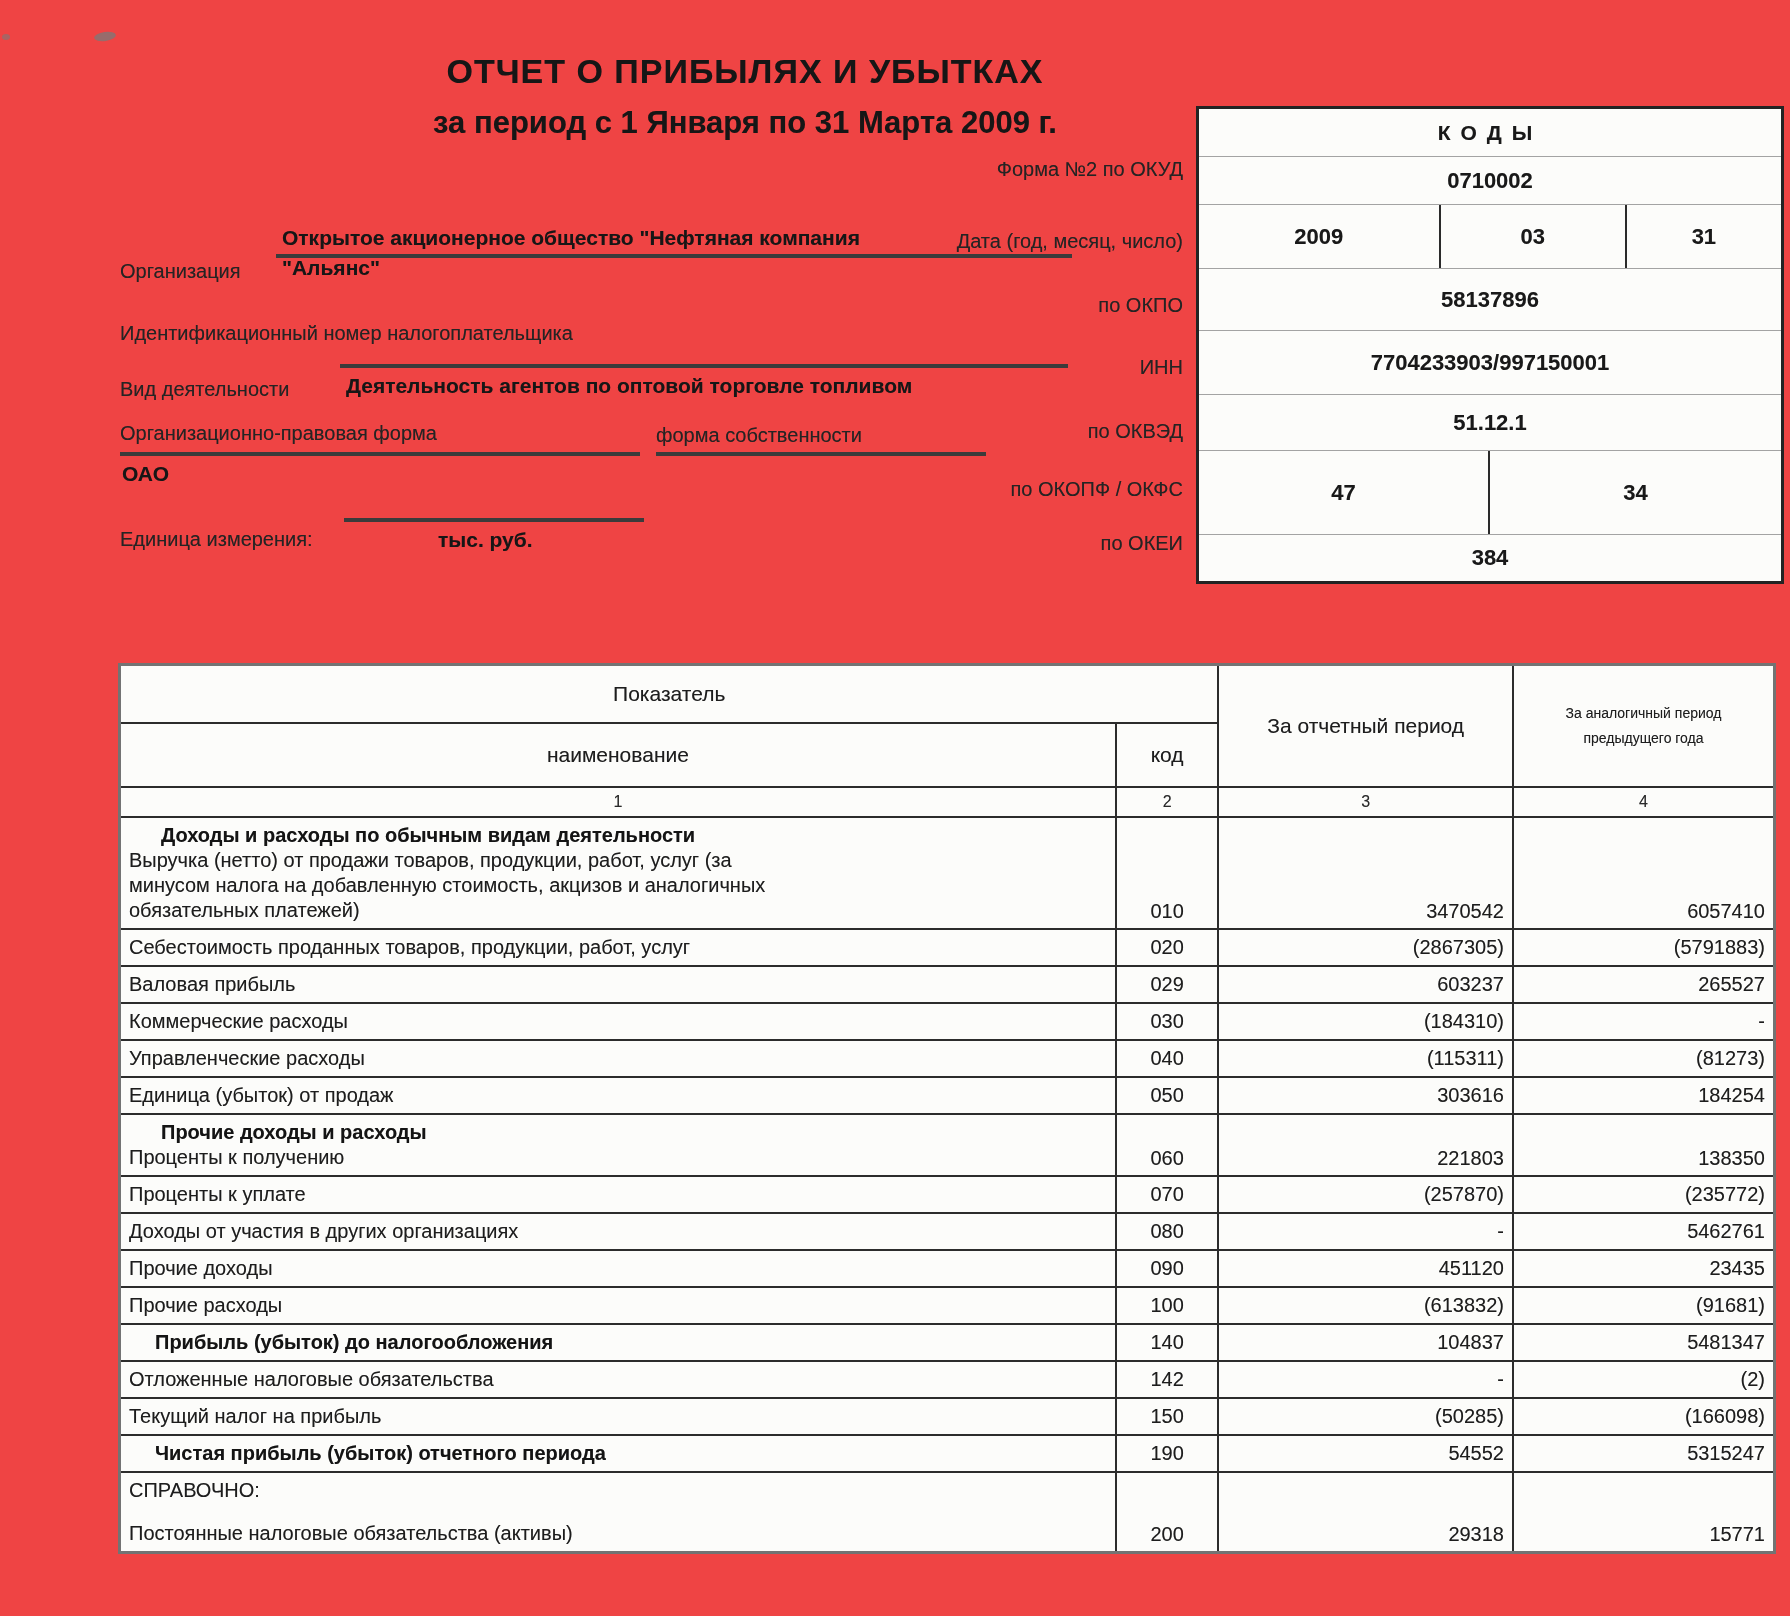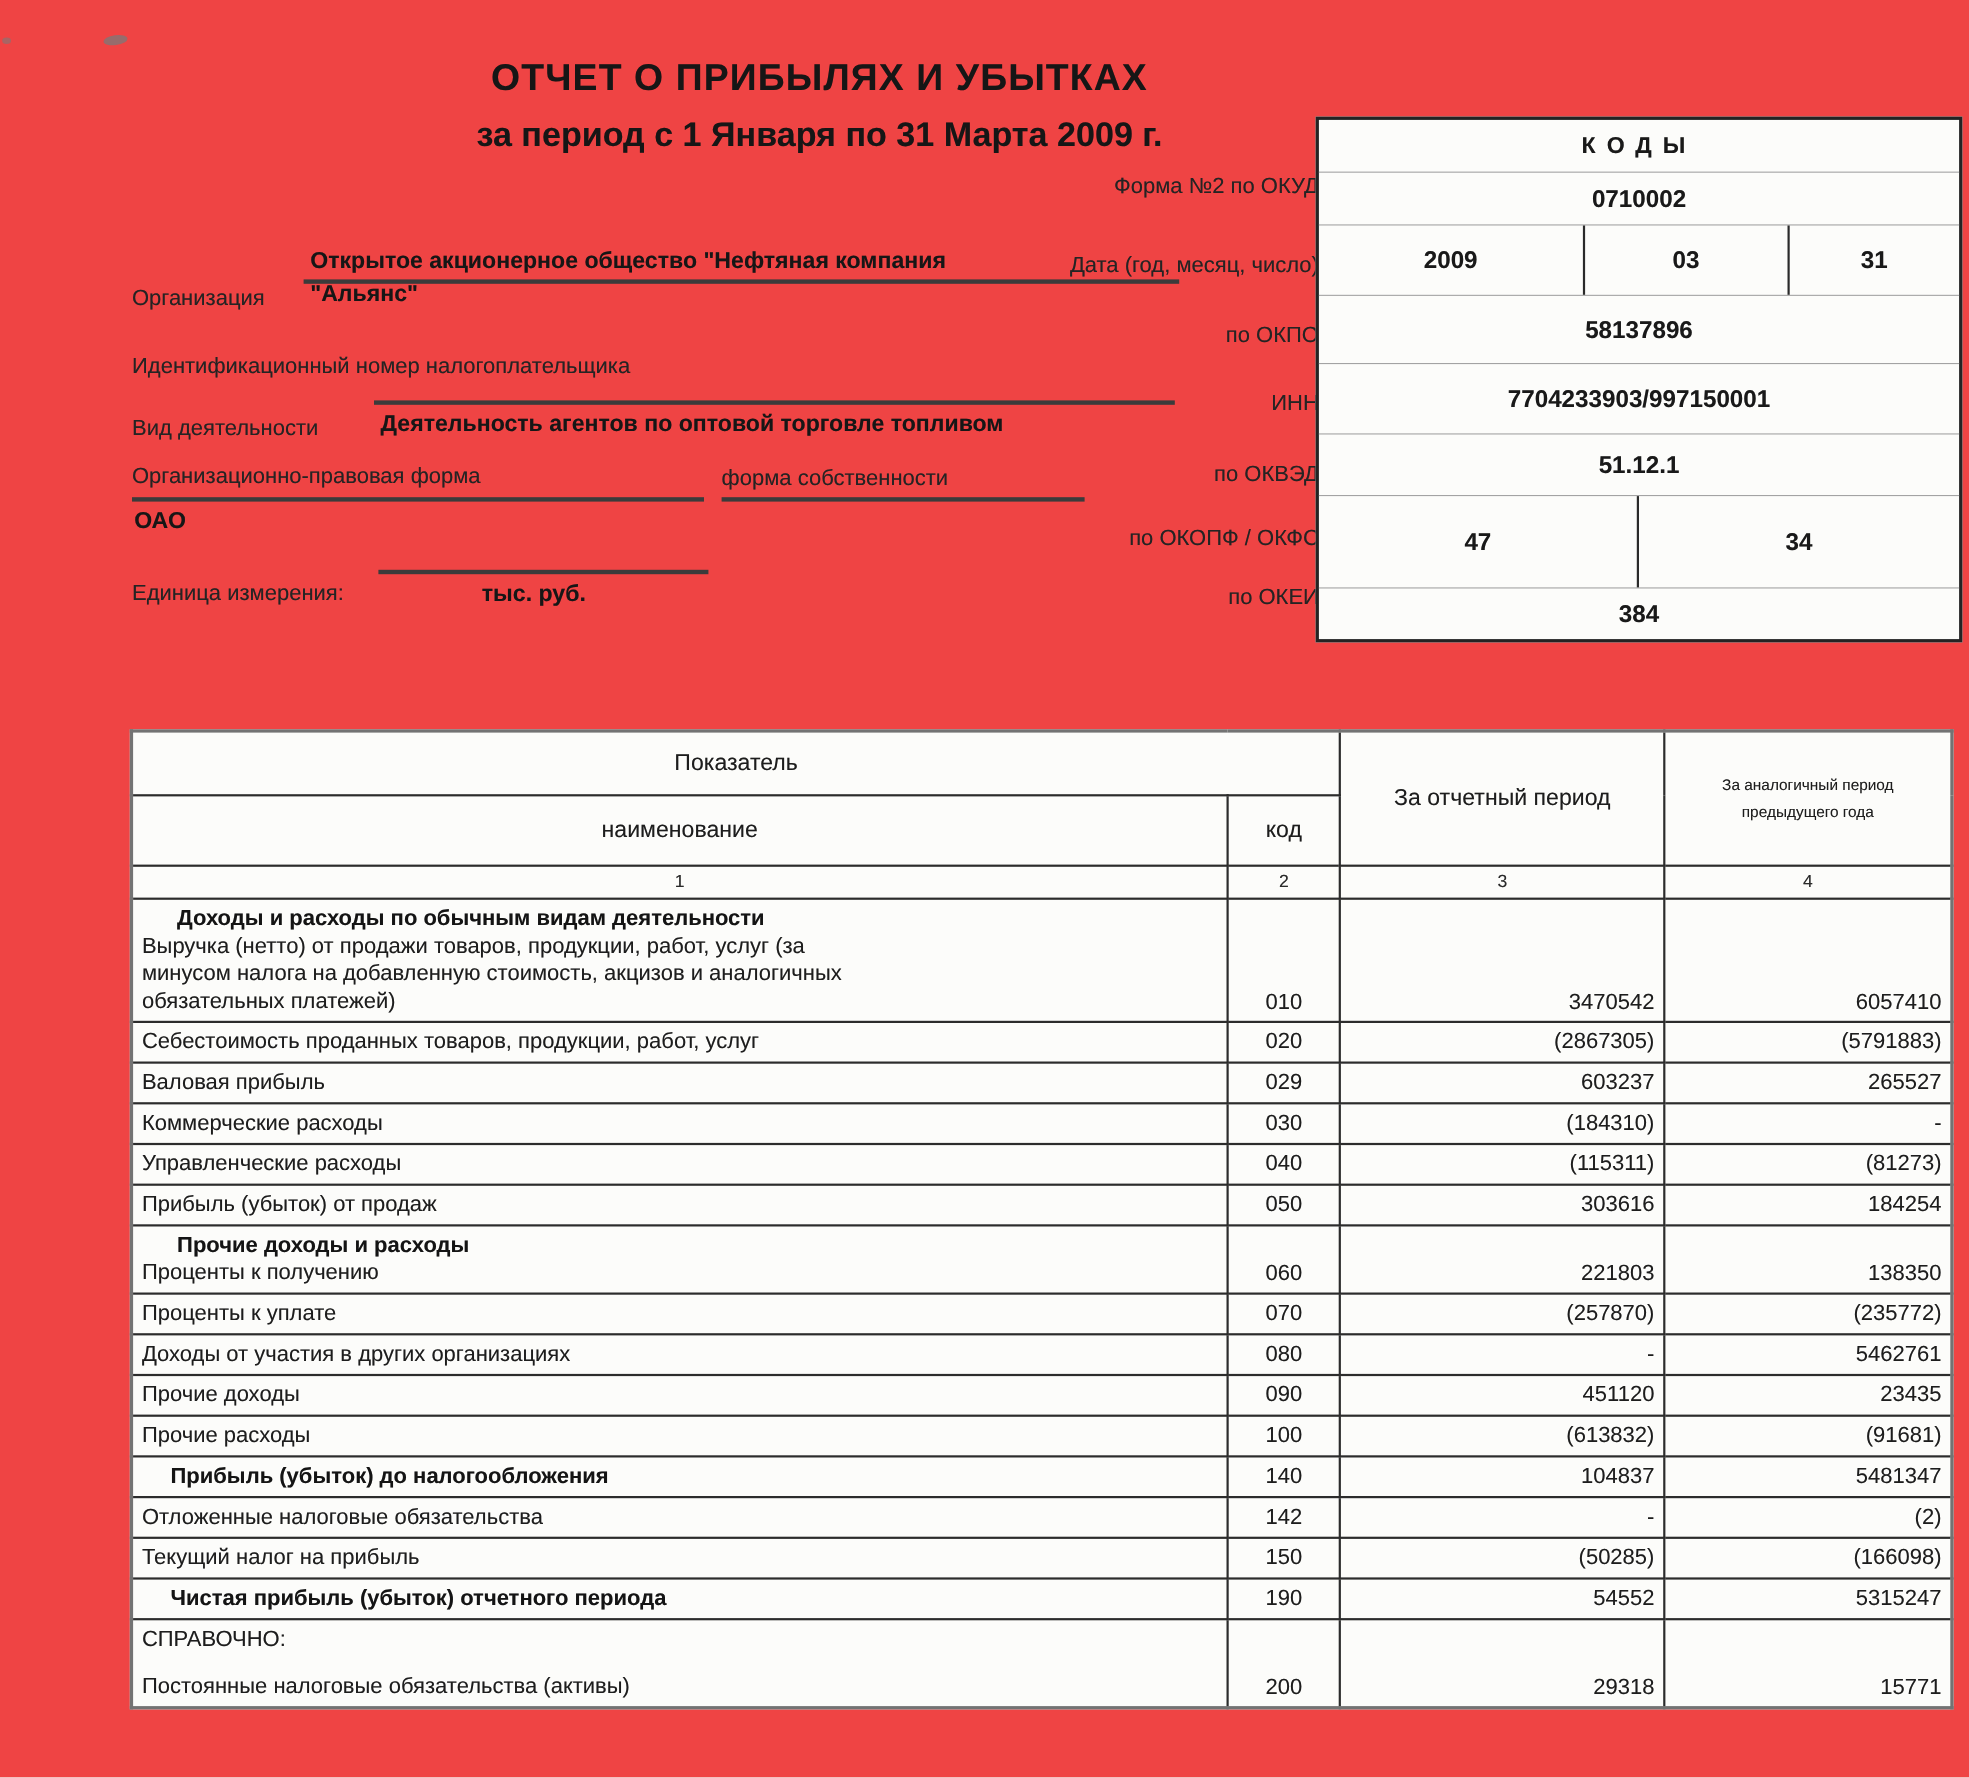--- a/index.html
+++ b/index.html
@@ -46,21 +46,21 @@
   .cb-date .cb-cell.last{flex:1 1 auto;border-right:none;}
   .cb-okpo{height:62px;}
   .cb-inn{height:64px;}
   .cb-okved{height:56px;}
   .cb-okopf{height:84px;padding:0;}
   .cb-okopf .cb-cell{flex:0 0 50%;height:100%;display:flex;align-items:center;justify-content:center;box-sizing:border-box;}
   .cb-okopf .cb-cell:first-child{border-right:2px solid #2a2a2a;}
   .cb-okei{height:46px;}
 
   
-  .lbl{position:absolute;right:591px;font-size:20px;color:#242424;white-space:nowrap;}
+  .lbl{position:absolute;right:607px;font-size:20px;color:#242424;white-space:nowrap;}
   .lbl.forma{top:158px;}
   .lbl.data{top:230px;}
   .lbl.okpo{top:294px;}
   .lbl.inn{top:356px;}
   .lbl.okved{top:420px;}
   .lbl.okopf{top:478px;}
   .lbl.okei{top:532px;}
 
   
   .fl{position:absolute;font-size:20px;color:#242424;white-space:nowrap;}
@@ -224,21 +224,21 @@
           <td class="c-num">(184310)</td>
           <td class="c-num">-</td>
         </tr>
         <tr class="rnorm">
           <td class="c-name"><div class="nm">Управленческие расходы</div></td>
           <td class="c-code">040</td>
           <td class="c-num">(115311)</td>
           <td class="c-num">(81273)</td>
         </tr>
         <tr class="rnorm">
-          <td class="c-name"><div class="nm">Прибыль (убыток) от продаж</div></td>
+          <td class="c-name"><div class="nm">Единица (убыток) от продаж</div></td>
           <td class="c-code">050</td>
           <td class="c-num">303616</td>
           <td class="c-num">184254</td>
         </tr>
         <tr>
           <td class="c-name"><div class="sec-bold">Прочие доходы и расходы</div><div class="nm">Проценты к получению</div></td>
           <td class="c-code vb">060</td>
           <td class="c-num vb">221803</td>
           <td class="c-num vb">138350</td>
         </tr>

